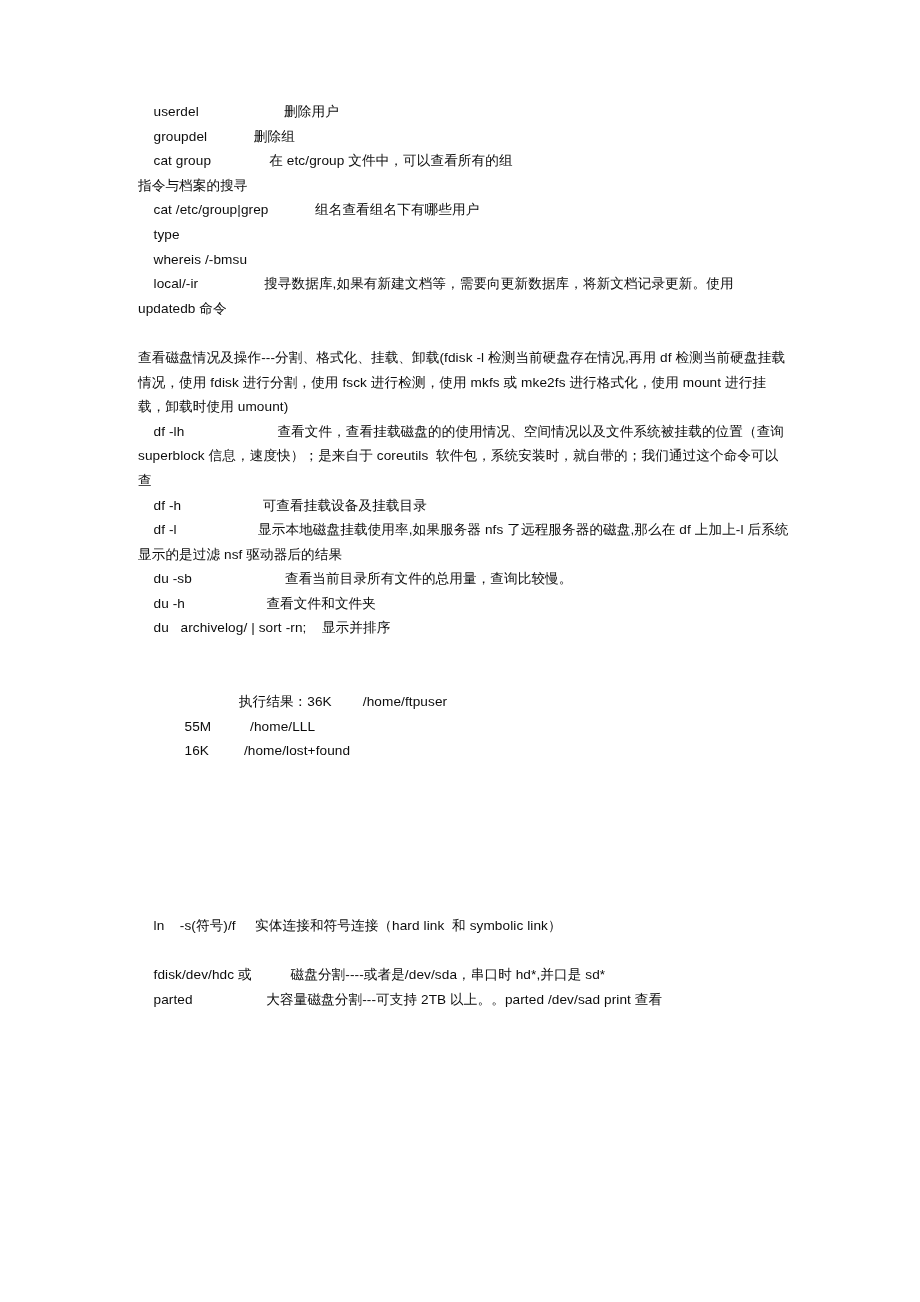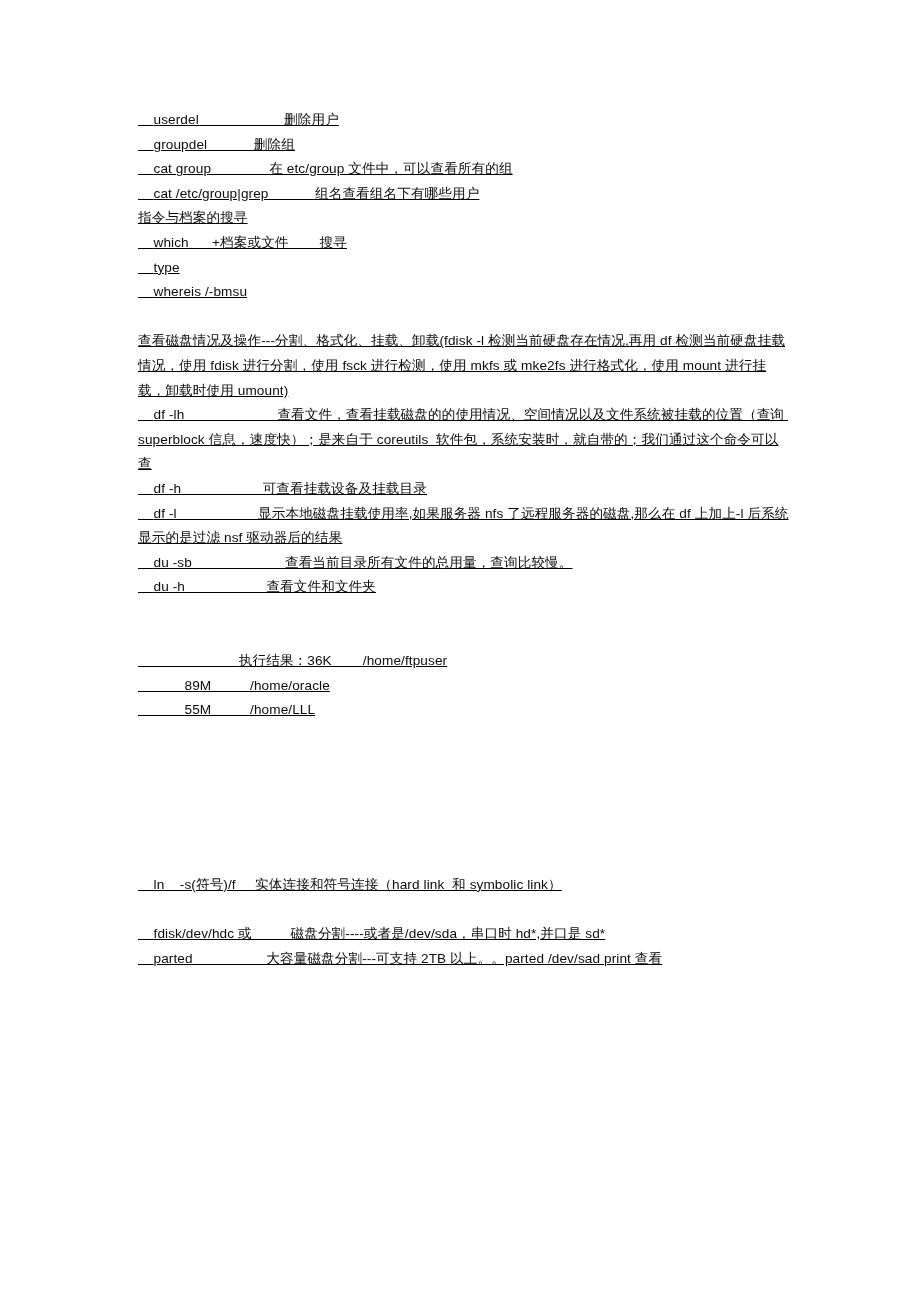--- a/index.html
+++ b/index.html
@@ -20,23 +20,22 @@
     position: absolute;
     left: 0; top: 0;
     width: 920px;
     height: 1302px;
     background: #ffffff;
   }
   
   .doc-body {
     position: absolute;
     left: 138px;
-    top: 108px;
+    top: 100px;
     width: 652px;
-    text-decoration: underline;
   }
   .line {
     font-size: 13.6px;
     line-height: 24.6px;
     white-space: pre-wrap;
     letter-spacing: 0.1px;
     color: #0c0c0c;
     word-break: break-word;
   }
   .blank {
@@ -46,48 +45,49 @@
 </style>
 </head>
 <body>
 
 <div id="page">
   <div class="doc-body">
 
     <div class="line">    userdel                      删除用户</div>
     <div class="line">    groupdel            删除组</div>
     <div class="line">    cat group               在 etc/group 文件中，可以查看所有的组</div>
+    <div class="line">指令与档案的搜寻</div>
+
     <div class="line">    cat /etc/group|grep            组名查看组名下有哪些用户</div>
 
-    <div class="line">指令与档案的搜寻</div>
-
-    <div class="line">    which      +档案或文件        搜寻</div>
     <div class="line">    type</div>
     <div class="line">    whereis /-bmsu</div>
+    <div class="line">    local/-ir                 搜寻数据库,如果有新建文档等，需要向更新数据库，将新文档记录更新。使用 updatedb 命令</div>
 
     <div class="blank"></div>
 
     <div class="line">查看磁盘情况及操作---分割、格式化、挂载、卸载(fdisk -l 检测当前硬盘存在情况,再用 df 检测当前硬盘挂载情况，使用 fdisk 进行分割，使用 fsck 进行检测，使用 mkfs 或 mke2fs 进行格式化，使用 mount 进行挂载，卸载时使用 umount)</div>
 
     <div class="line">    df -lh                        查看文件，查看挂载磁盘的的使用情况、空间情况以及文件系统被挂载的位置（查询 superblock 信息，速度快）；是来自于 coreutils  软件包，系统安装时，就自带的；我们通过这个命令可以查</div>
     <div class="line">    df -h                     可查看挂载设备及挂载目录</div>
     <div class="line">    df -l                     显示本地磁盘挂载使用率,如果服务器 nfs 了远程服务器的磁盘,那么在 df 上加上-l 后系统显示的是过滤 nsf 驱动器后的结果</div>
     <div class="line">    du -sb                        查看当前目录所有文件的总用量，查询比较慢。</div>
     <div class="line">    du -h                     查看文件和文件夹</div>
+    <div class="line">    du   archivelog/ | sort -rn;    显示并排序</div>
 
     <div class="blank"></div>
 
 
     <div class="blank"></div>
 
 
     <div class="line">                          执行结果：36K        /home/ftpuser</div>
 
-    <div class="line">            89M          /home/oracle</div>
     <div class="line">            55M          /home/LLL</div>
+    <div class="line">            16K         /home/lost+found</div>
 
     <div class="gap-big"></div>
 
     <div class="line">    ln    -s(符号)/f     实体连接和符号连接（hard link  和 symbolic link）</div>
 
     <div class="blank"></div>
 
     <div class="line">    fdisk/dev/hdc 或          磁盘分割----或者是/dev/sda，串口时 hd*,并口是 sd*</div>
     <div class="line">    parted                   大容量磁盘分割---可支持 2TB 以上。。parted /dev/sad print 查看</div>
 

